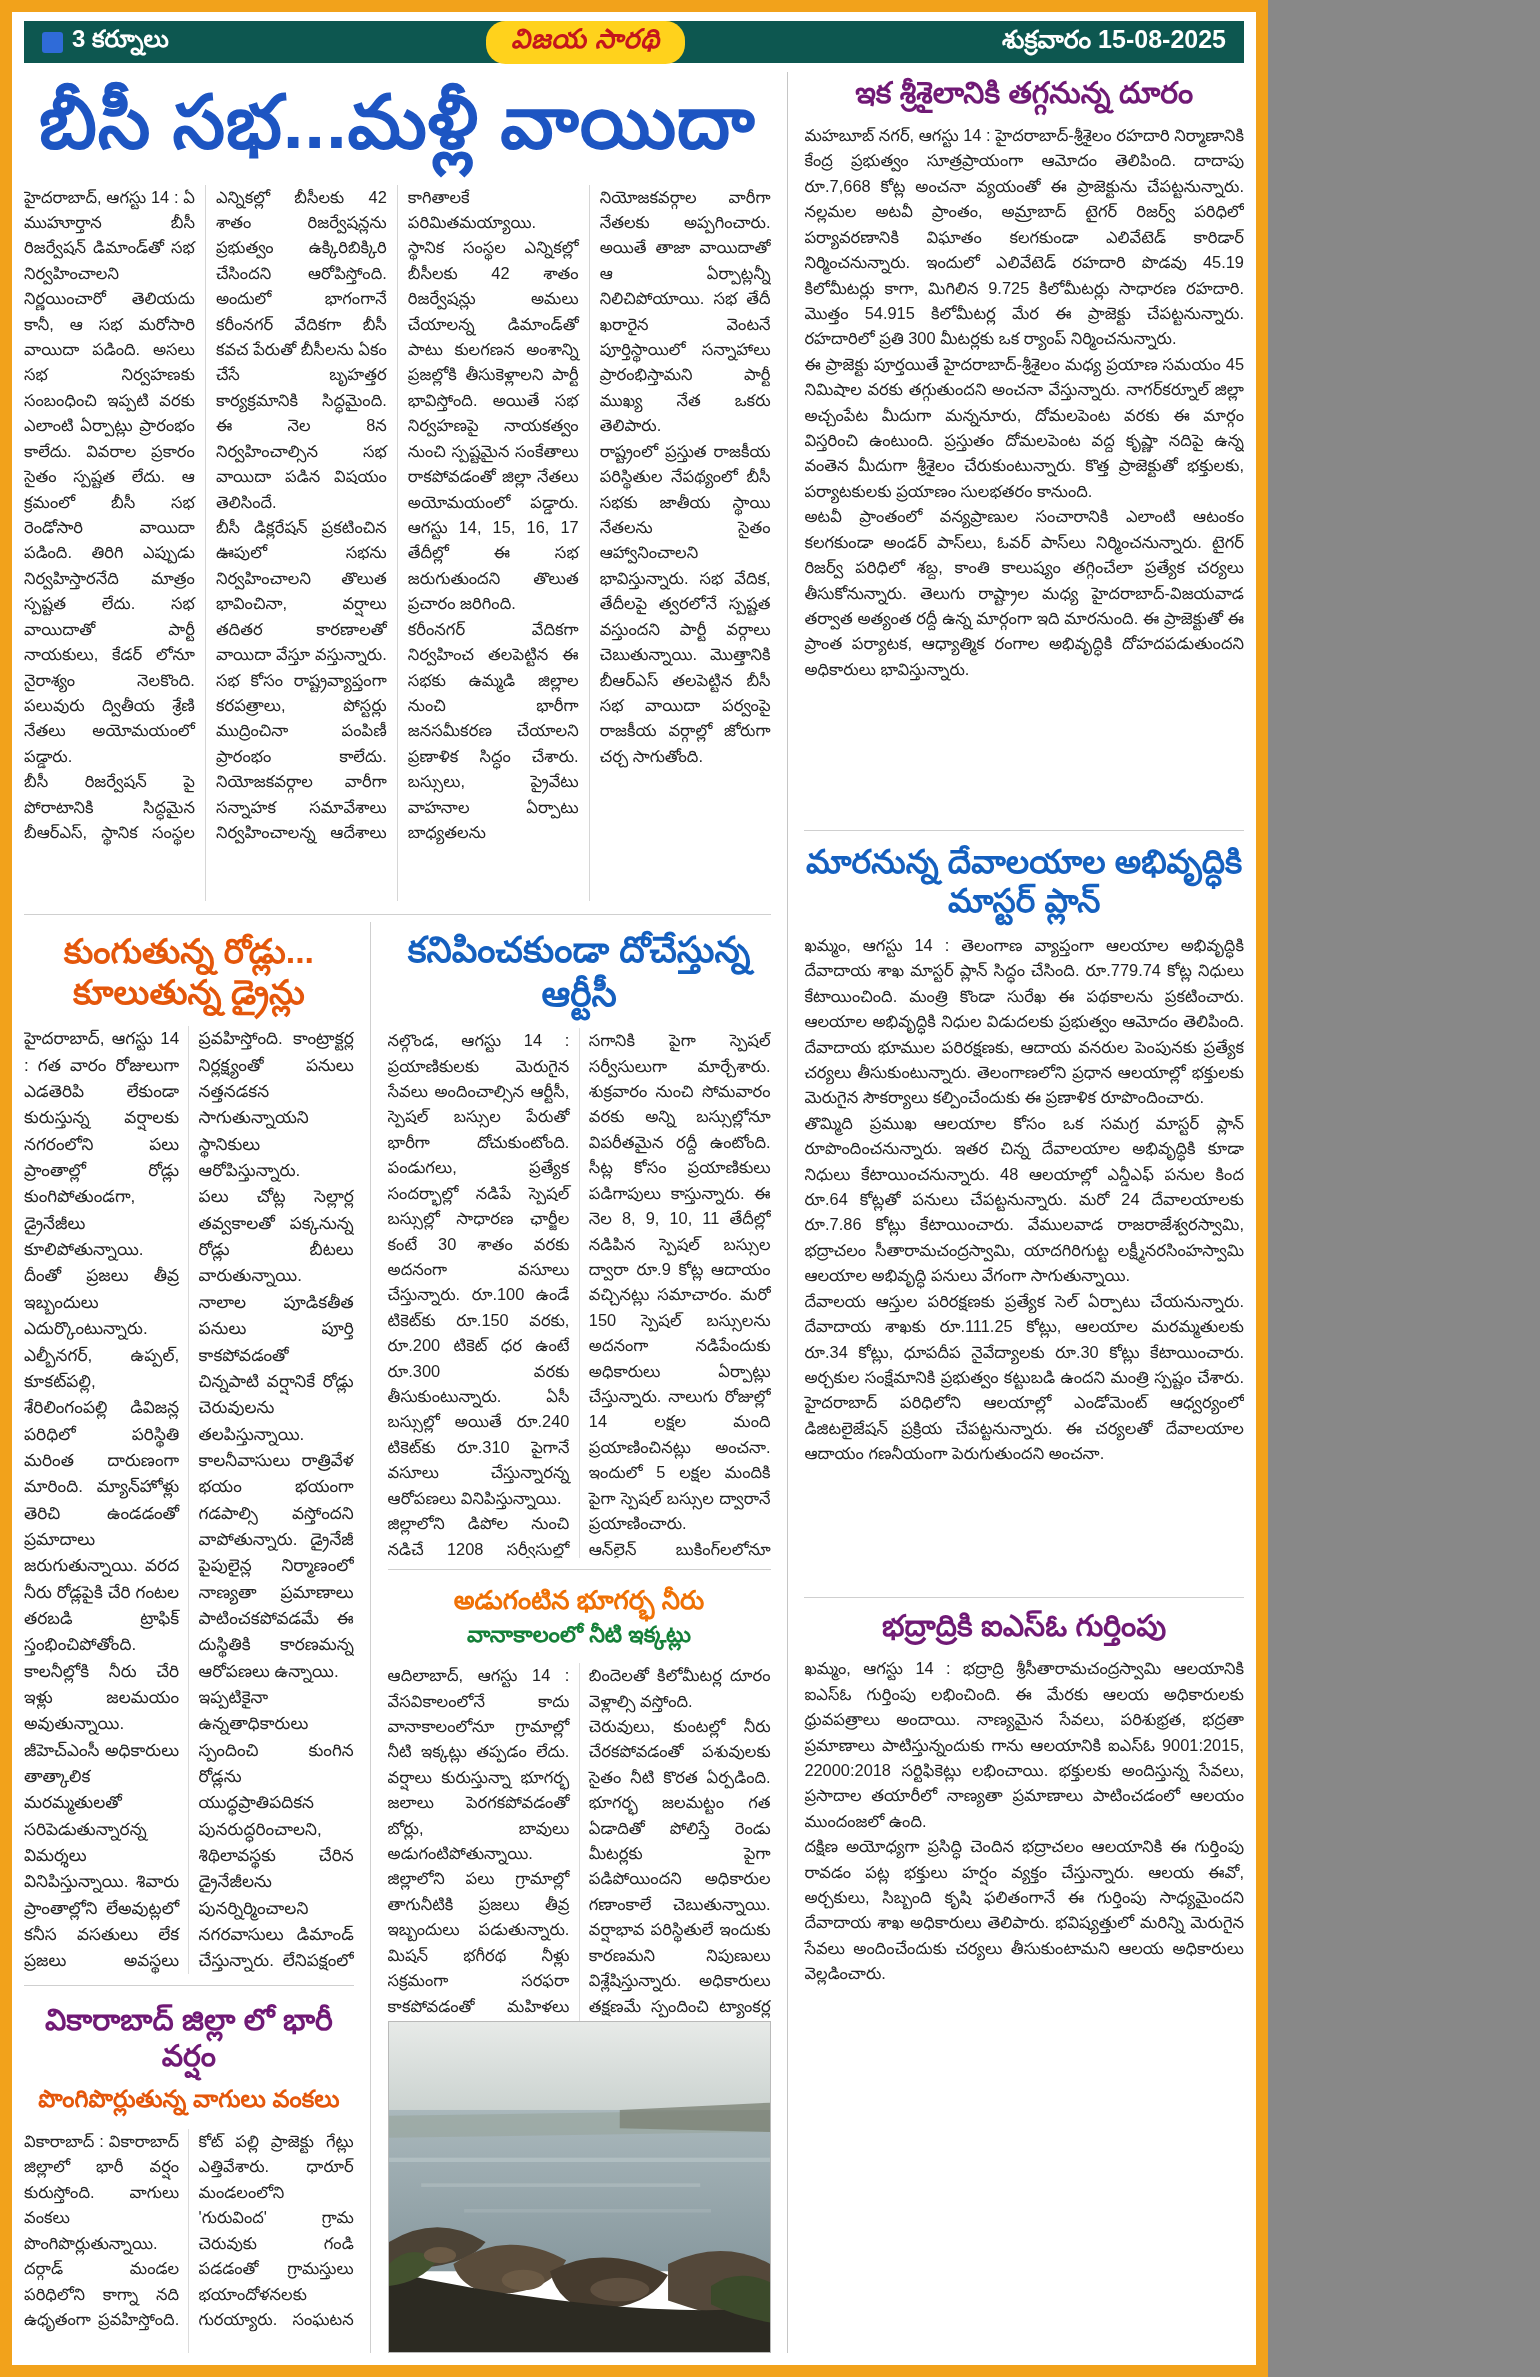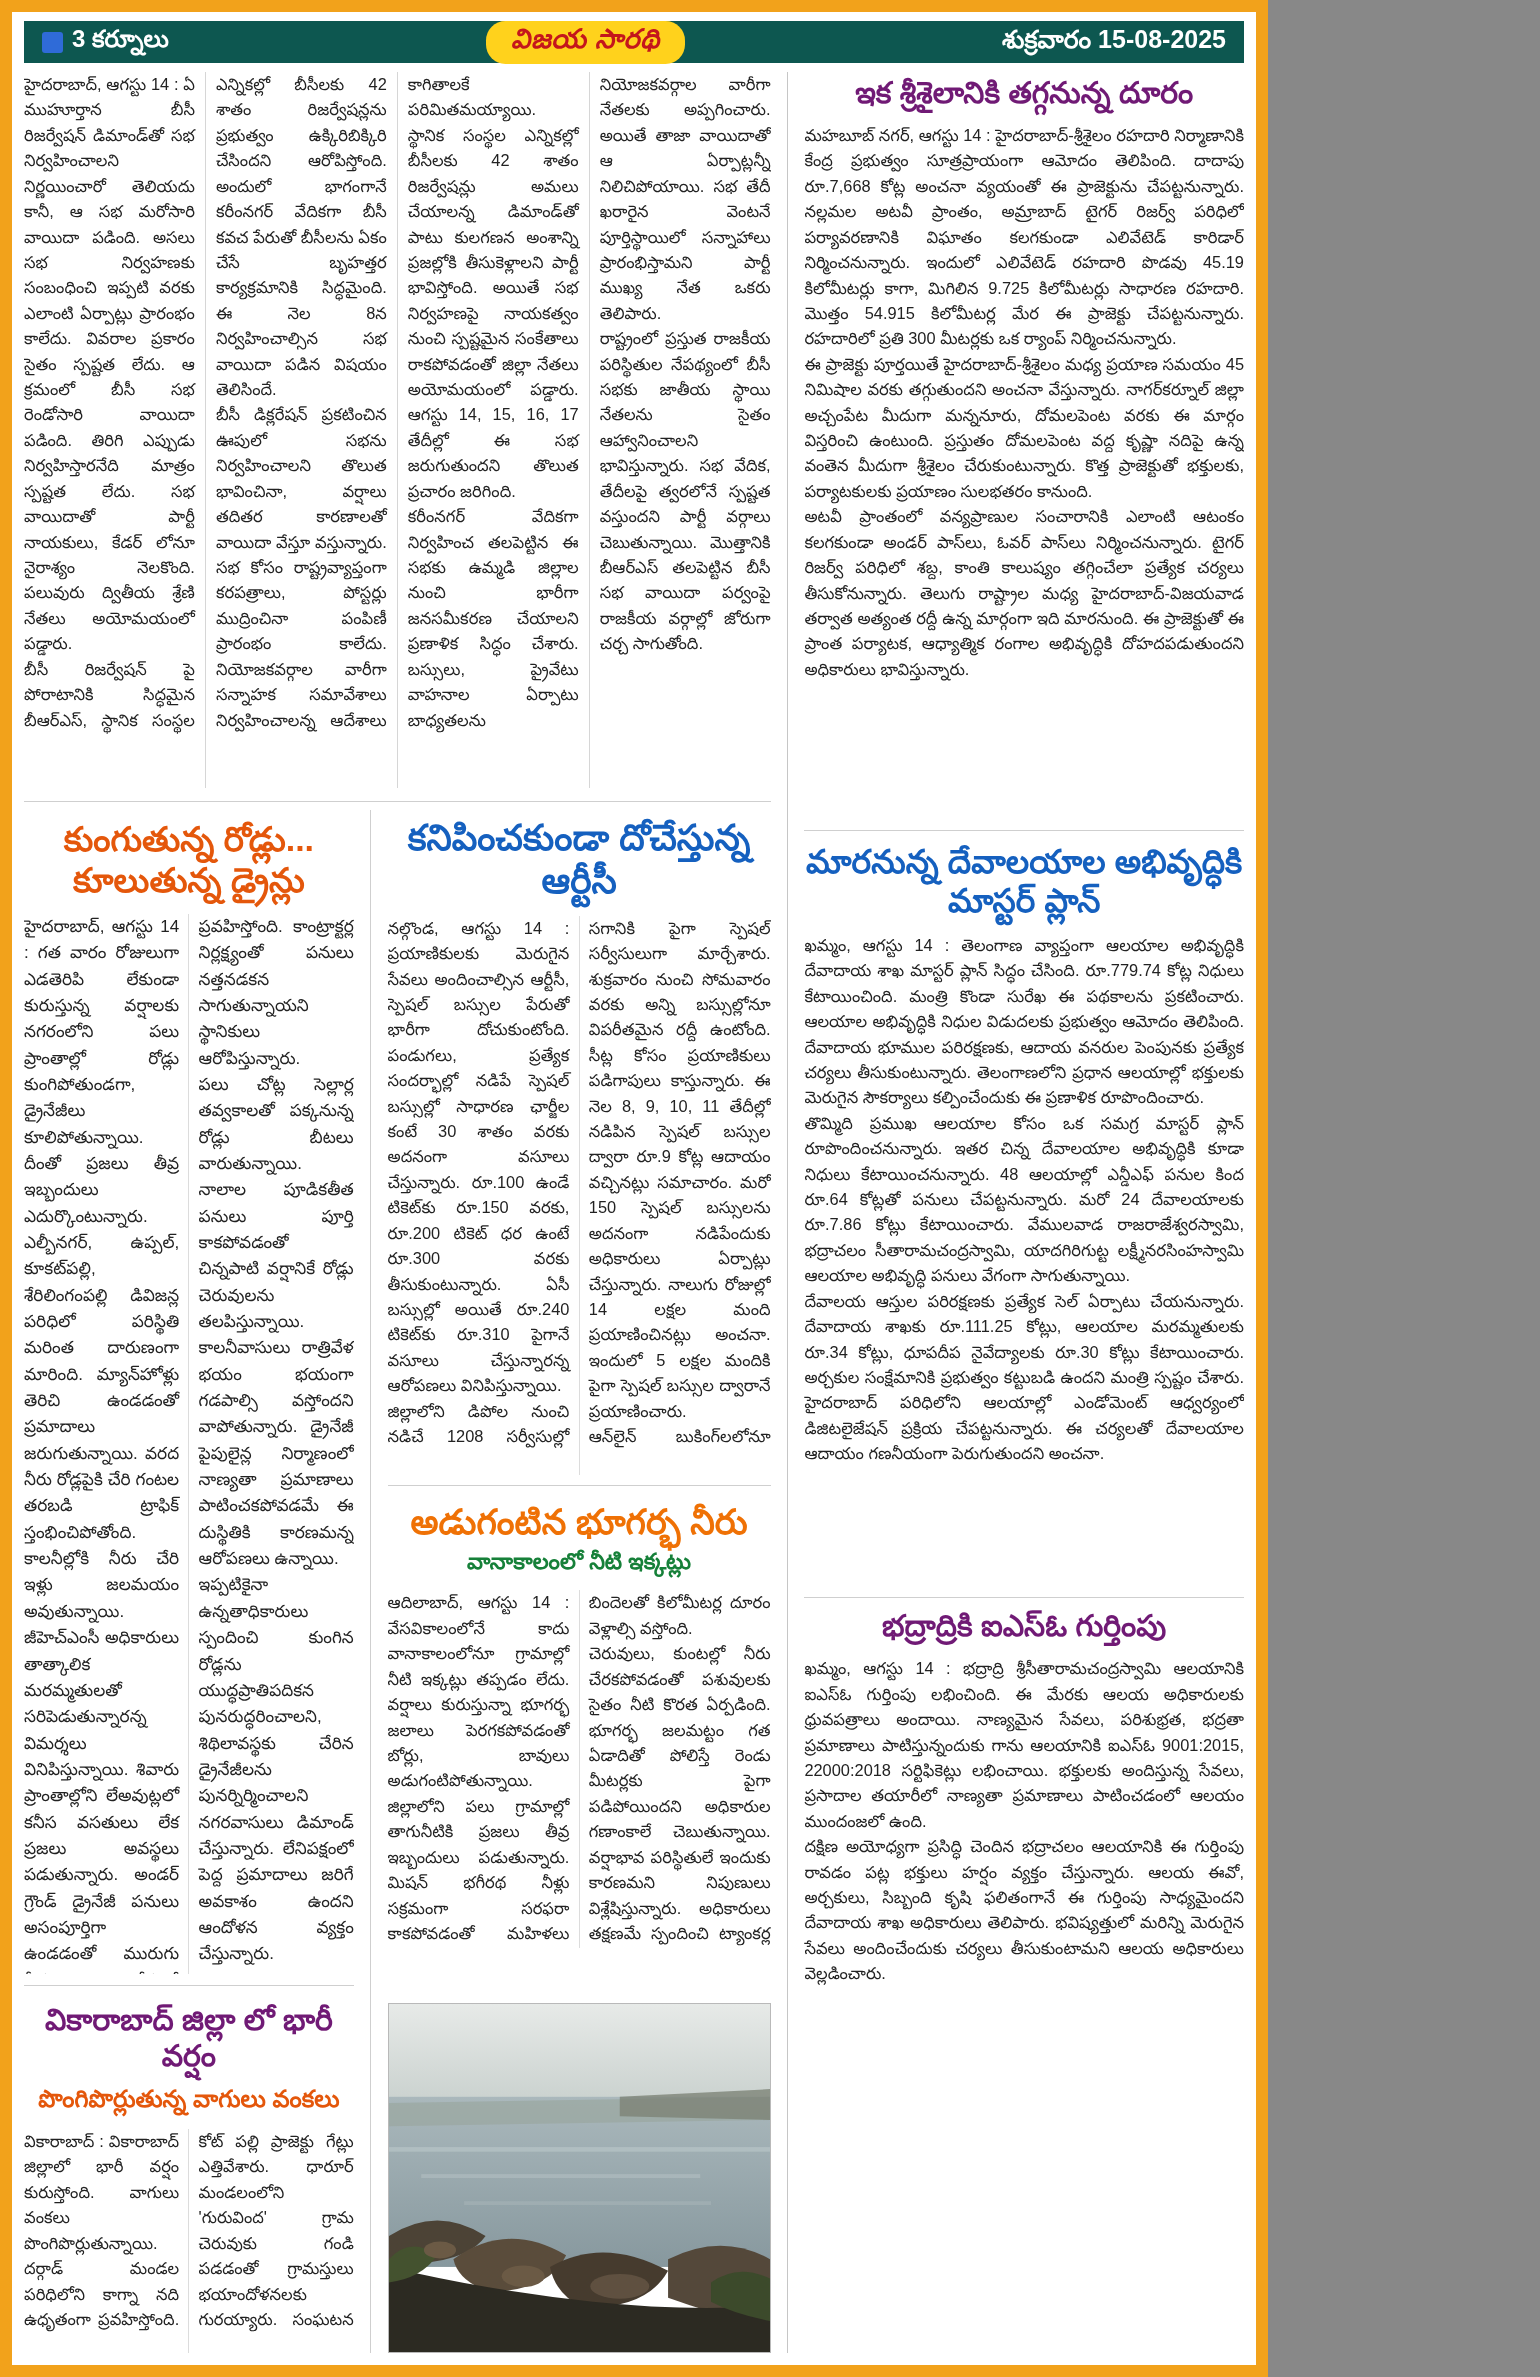--- a/index.html
+++ b/index.html
@@ -48,21 +48,21 @@
   
   .main-headline {
     font-size:75px; line-height:1.12; font-weight:800;
     color:#1d55c2; text-align:center;
     margin:7.5px 0 21px;
     letter-spacing:0.7px;
   }
   h2.sec { text-align:center; font-weight:800; line-height:1.2; }
   .hl-orange { color:#e4570b; font-size:34px; margin:9px 0 13.4px; }
   .hl-blue   { color:#1560bf; font-size:36px; margin:6px 0 13.4px; }
-  .hl-orange2{ color:#ef7105; font-size:35px; margin:7.5px 0 6px; }
+  .hl-orange2{ color:#ef7105; font-size:26px; margin:7.5px 0 6px; }
   .hl-green  { color:#701a75; font-size:30px; margin:7.5px 0 10.4px; }
   .sub-green { color:#168039; font-size:22.4px; font-weight:bold; text-align:center; margin:0 0 10.4px; }
   .sub-orange{ color:#e4570b; font-size:24px; font-weight:bold; text-align:center; margin:0 0 10.4px; }
 
   
   .body {
     font-size:16.4px; line-height:1.55;
     text-align:justify; white-space:pre-line;
     color:#222;
     overflow:hidden;
@@ -111,20 +111,21 @@
       <span class="page-label">3 కర్నూలు</span>
     </div>
     <div class="brand-pill">విజయ సారథి</div>
     <div class="header-date">శుక్రవారం  15-08-2025</div>
   </div>
 
   <div class="content">
 
     <div class="main-area">
 
+      <h1 class="main-headline">బీసీ సభ...మళ్లీ వాయిదా</h1>
 
       <div class="body cols-4">హైదరాబాద్, ఆగస్టు 14 : ఏ ముహూర్తాన బీసీ రిజర్వేషన్ డిమాండ్‌తో సభ నిర్వహించాలని నిర్ణయించారో తెలియదు కానీ, ఆ సభ మరోసారి వాయిదా పడింది. అసలు సభ నిర్వహణకు సంబంధించి ఇప్పటి వరకు ఎలాంటి ఏర్పాట్లు ప్రారంభం కాలేదు. వివరాల ప్రకారం సైతం స్పష్టత లేదు. ఆ క్రమంలో బీసీ సభ రెండోసారి వాయిదా పడింది. తిరిగి ఎప్పుడు నిర్వహిస్తారనేది మాత్రం స్పష్టత లేదు. సభ వాయిదాతో పార్టీ నాయకులు, కేడర్ లోనూ నైరాశ్యం నెలకొంది. పలువురు ద్వితీయ శ్రేణి నేతలు అయోమయంలో పడ్డారు.
 బీసీ రిజర్వేషన్ పై పోరాటానికి సిద్ధమైన బీఆర్ఎస్, స్థానిక సంస్థల ఎన్నికల్లో బీసీలకు 42 శాతం రిజర్వేషన్లను ప్రభుత్వం ఉక్కిరిబిక్కిరి చేసిందని ఆరోపిస్తోంది. అందులో భాగంగానే కరీంనగర్ వేదికగా బీసీ కవచ పేరుతో బీసీలను ఏకం చేసే బృహత్తర కార్యక్రమానికి సిద్ధమైంది. ఈ నెల 8న నిర్వహించాల్సిన సభ వాయిదా పడిన విషయం తెలిసిందే.
 బీసీ డిక్లరేషన్ ప్రకటించిన ఊపులో సభను నిర్వహించాలని తొలుత భావించినా, వర్షాలు తదితర కారణాలతో వాయిదా వేస్తూ వస్తున్నారు. సభ కోసం రాష్ట్రవ్యాప్తంగా కరపత్రాలు, పోస్టర్లు ముద్రించినా పంపిణీ ప్రారంభం కాలేదు. నియోజకవర్గాల వారీగా సన్నాహక సమావేశాలు నిర్వహించాలన్న ఆదేశాలు కాగితాలకే పరిమితమయ్యాయి.
 స్థానిక సంస్థల ఎన్నికల్లో బీసీలకు 42 శాతం రిజర్వేషన్లు అమలు చేయాలన్న డిమాండ్‌తో పాటు కులగణన అంశాన్ని ప్రజల్లోకి తీసుకెళ్లాలని పార్టీ భావిస్తోంది. అయితే సభ నిర్వహణపై నాయకత్వం నుంచి స్పష్టమైన సంకేతాలు రాకపోవడంతో జిల్లా నేతలు అయోమయంలో పడ్డారు. ఆగస్టు 14, 15, 16, 17 తేదీల్లో ఈ సభ జరుగుతుందని తొలుత ప్రచారం జరిగింది.
 కరీంనగర్ వేదికగా నిర్వహించ తలపెట్టిన ఈ సభకు ఉమ్మడి జిల్లాల నుంచి భారీగా జనసమీకరణ చేయాలని ప్రణాళిక సిద్ధం చేశారు. బస్సులు, ప్రైవేటు వాహనాల ఏర్పాటు బాధ్యతలను నియోజకవర్గాల వారీగా నేతలకు అప్పగించారు. అయితే తాజా వాయిదాతో ఆ ఏర్పాట్లన్నీ నిలిచిపోయాయి. సభ తేదీ ఖరారైన వెంటనే పూర్తిస్థాయిలో సన్నాహాలు ప్రారంభిస్తామని పార్టీ ముఖ్య నేత ఒకరు తెలిపారు.
 రాష్ట్రంలో ప్రస్తుత రాజకీయ పరిస్థితుల నేపథ్యంలో బీసీ సభకు జాతీయ స్థాయి నేతలను సైతం ఆహ్వానించాలని భావిస్తున్నారు. సభ వేదిక, తేదీలపై త్వరలోనే స్పష్టత వస్తుందని పార్టీ వర్గాలు చెబుతున్నాయి. మొత్తానికి బీఆర్ఎస్ తలపెట్టిన బీసీ సభ వాయిదా పర్వంపై రాజకీయ వర్గాల్లో జోరుగా చర్చ సాగుతోంది.</div>
 
       <hr class="section-rule">
 

